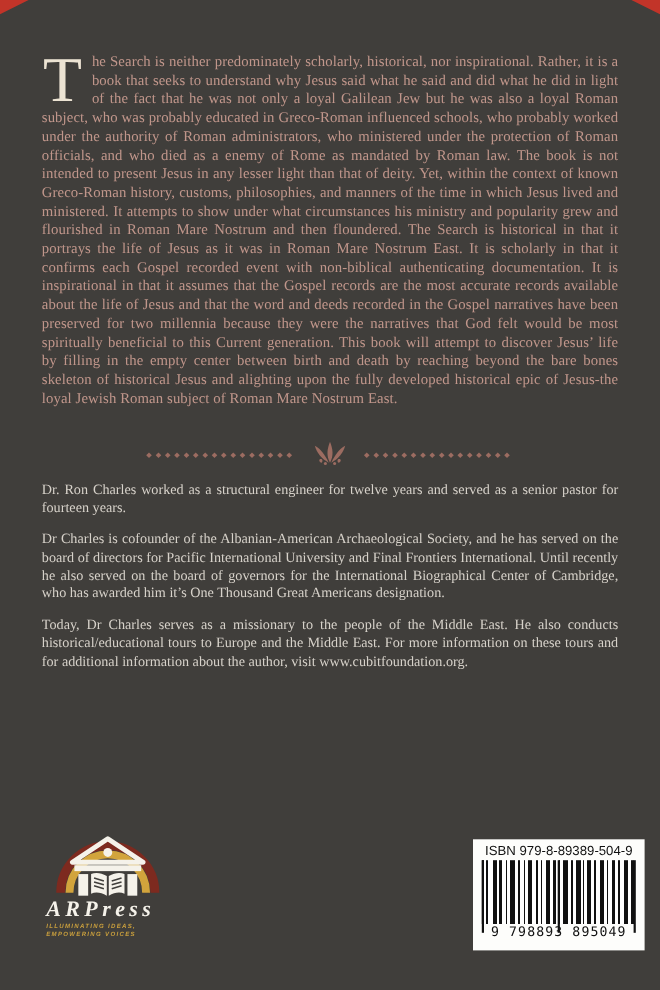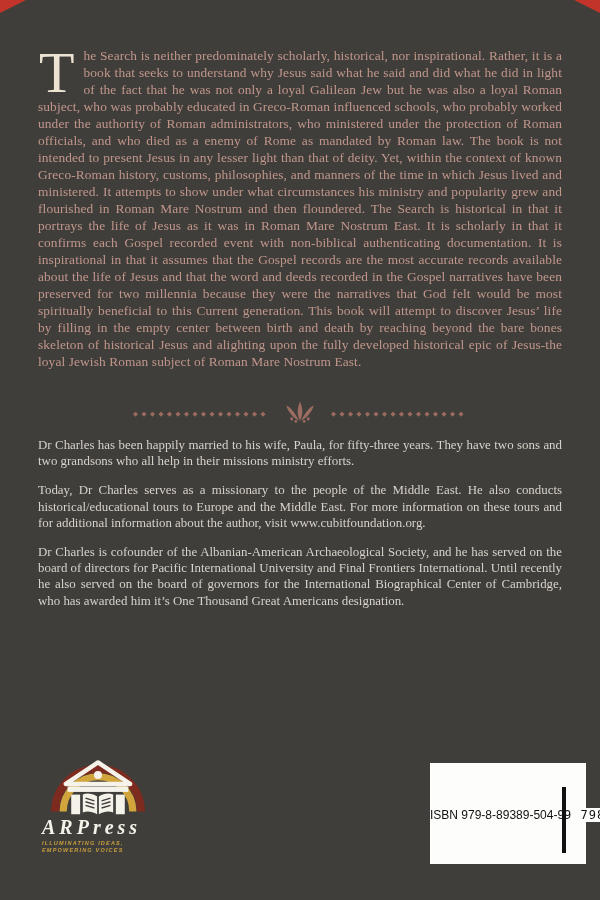--- a/index.html
+++ b/index.html
@@ -60,21 +60,21 @@
   }
   .logo-tagline{
     color:#c99f3d;font-family:"Liberation Sans","DejaVu Sans",sans-serif;
     font-size:5.5px;letter-spacing:1.2px;line-height:7px;margin-top:3px;
     font-weight:bold;
   }
   
   .barcode-box{
     position:absolute;left:430px;top:763px;width:156px;height:101px;
     background:#fdfdfb;
-    display:flex;flex-direction:row;align-items:center;
+    display:flex;flex-direction:column;align-items:center;
     padding-top:3px;box-sizing:border-box;
   }
   .isbn-label{
     font-family:"Liberation Sans","DejaVu Sans",sans-serif;
     color:#111;font-size:12px;line-height:14px;white-space:nowrap;
   }
   .bars{
     position:relative;width:140px;height:58px;margin-top:2px;
     background:
       linear-gradient(90deg,
@@ -118,23 +118,23 @@
       <path d="M48 5 C45.5 13.5 40 20.5 31.5 25 C36.5 15 41 9 48 5 Z"></path>
       <path d="M20 25 C22 22.5 21 20 18.5 20.5 C16.5 21 17 24.5 20 25 Z"></path>
       <path d="M40 25 C38 22.5 39 20 41.5 20.5 C43.5 21 43 24.5 40 25 Z"></path>
       <circle cx="24.5" cy="26" r="1.8"></circle>
       <circle cx="35.5" cy="26" r="1.8"></circle>
     </svg>
     <span class="orn-row">◆◆◆◆◆◆◆◆◆◆◆◆◆◆◆◆</span>
   </div>
 
   <div class="bio">
-    <p>Dr Charles has been happily married to his wife, Paula, for fifty-three years. They have two sons and two grandsons who all help in their missions ministry efforts.</p>
+    <p>Dr. Ron Charles worked as a structural engineer for twelve years and served as a senior pastor for fourteen years.</p>
+    <p>Dr Charles is cofounder of the Albanian-American Archaeological Society, and he has served on the board of directors for Pacific International University and Final Frontiers International. Until recently he also served on the board of governors for the International Biographical Center of Cambridge, who has awarded him it’s One Thousand Great Americans designation.</p>
     <p>Today, Dr Charles serves as a missionary to the people of the Middle East. He also conducts historical/educational tours to Europe and the Middle East. For more information on these tours and for additional information about the author, visit www.cubitfoundation.org.</p>
-    <p>Dr Charles is cofounder of the Albanian-American Archaeological Society, and he has served on the board of directors for Pacific International University and Final Frontiers International. Until recently he also served on the board of governors for the International Biographical Center of Cambridge, who has awarded him it’s One Thousand Great Americans designation.</p>
   </div>
 
   <div class="logo">
     <svg class="logo-mark" viewBox="0 0 112 70" aria-hidden="true">
 
       <path d="M8 67 A48 48 0 0 1 104 67" fill="none" stroke="#7d2a1f" stroke-width="9"></path>
       <path d="M17 67 A39 39 0 0 1 95 67" fill="none" stroke="#d2a43c" stroke-width="8"></path>
 
       <path d="M56 12 L20 36 L92 36 Z" fill="none" stroke="#f5f2ea" stroke-width="5" stroke-linejoin="round"></path>
       <circle cx="56" cy="26" r="4.5" fill="#f5f2ea"></circle>

